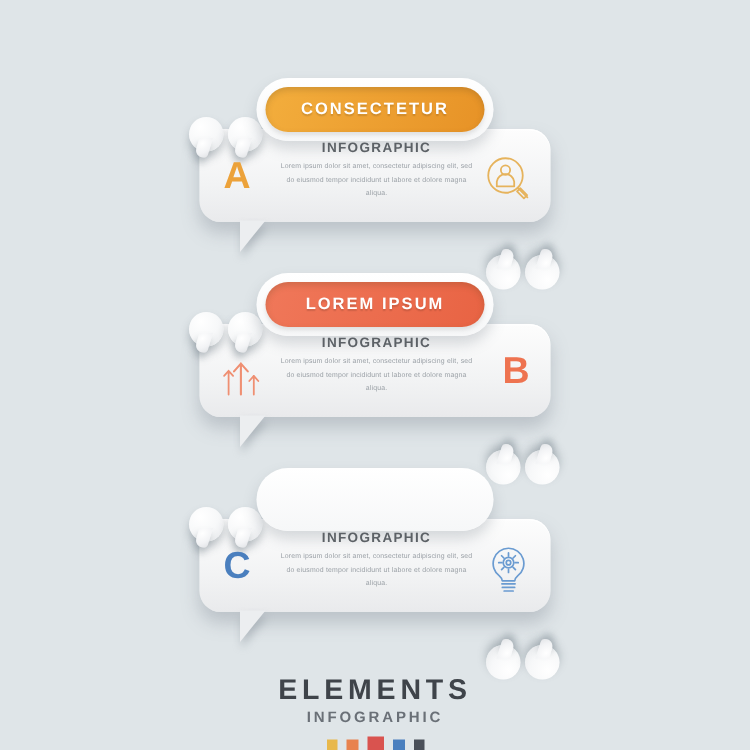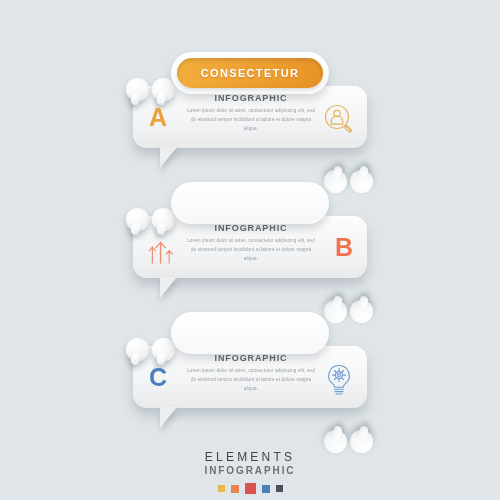--- a/index.html
+++ b/index.html
@@ -184,22 +184,22 @@
 
   
   .footer {
     position: absolute;
     left: 0;
     top: 450px;
     width: 500px;
     text-align: center;
   }
   .brand-main {
-    font-size: 12px;
-    font-weight: normal;
+    font-size: 19px;
+    font-weight: bold;
     letter-spacing: 3.2px;
     color: #3f444a;
     margin: 0;
   }
   .brand-sub {
     font-size: 10px;
     font-weight: bold;
     letter-spacing: 1.9px;
     color: #6a7077;
     margin: 1px 0 0 0;
@@ -261,20 +261,23 @@
   <div class="quote-group quote-open q-open-b">
     <span class="qmark m1"></span>
     <span class="qmark m2"></span>
   </div>
   <div class="quote-group quote-close q-close-b">
     <span class="qmark m1"></span>
     <span class="qmark m2"></span>
   </div>
 
   <div class="pill-plate"></div>
+  <div class="pill pill-b" style="background: linear-gradient(115deg, rgb(240, 120, 90) 0%, rgb(232, 99, 67) 100%);">
+    <span class="pill-label">LOREM IPSUM</span>
+  </div>
 
   <div class="index-letter letter-right letter-b" style="color: rgb(238, 115, 80);">B</div>
 
   <div class="icon-holder icon-left">
     <svg viewBox="0 0 40 40" xmlns="http://www.w3.org/2000/svg" fill="none" stroke="#ef8f72" stroke-width="1.2" stroke-linecap="round" stroke-linejoin="round">
       <path d="M19.6 33 V12.4 M19.6 12.4 l-4.6 5.2 M19.6 12.4 l4.6 5.2" stroke-width="1.4"></path>
       <path d="M11.4 33 V17.2 M11.4 17.2 l-3 3.4 M11.4 17.2 l3 3.4"></path>
       <path d="M28.2 33 V20.6 M28.2 20.6 l-3 3.4 M28.2 20.6 l3 3.4"></path>
     </svg>
   </div>

